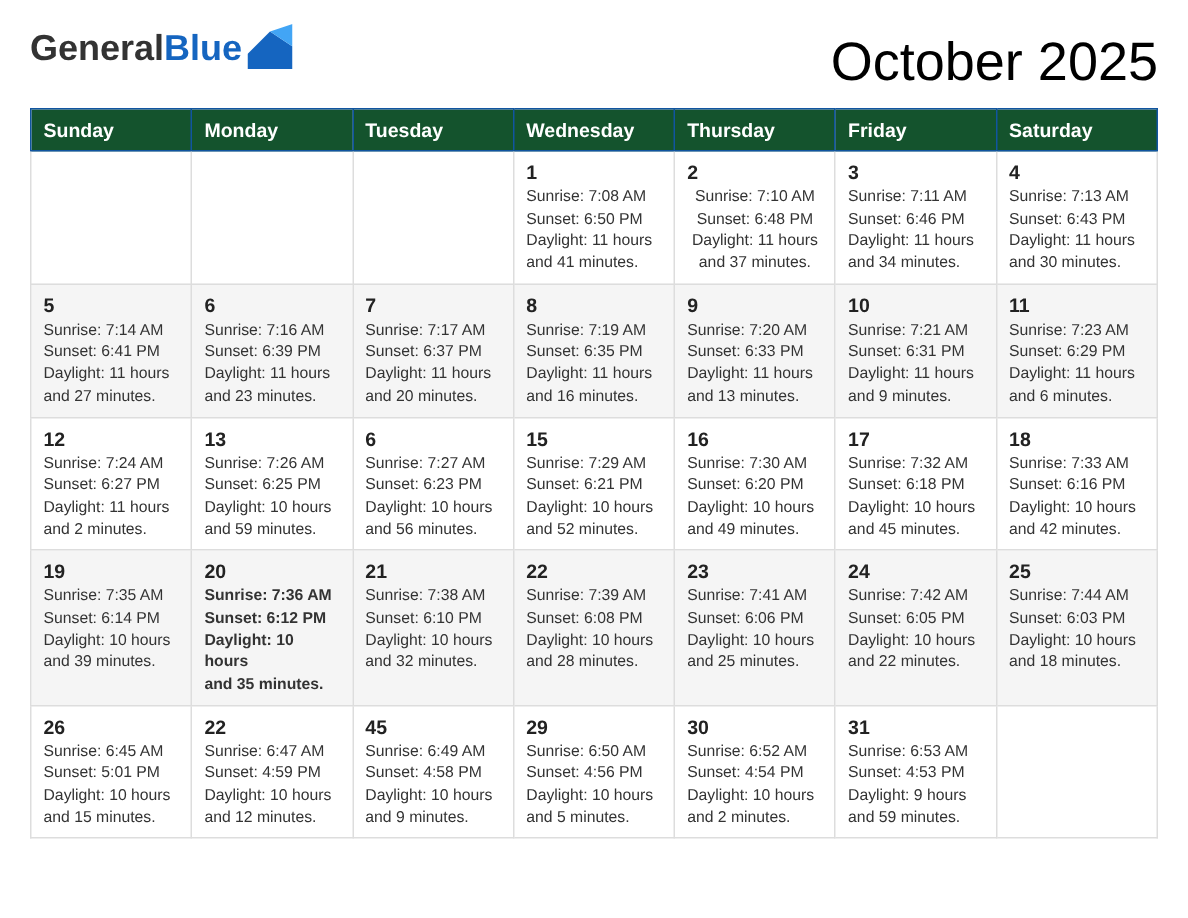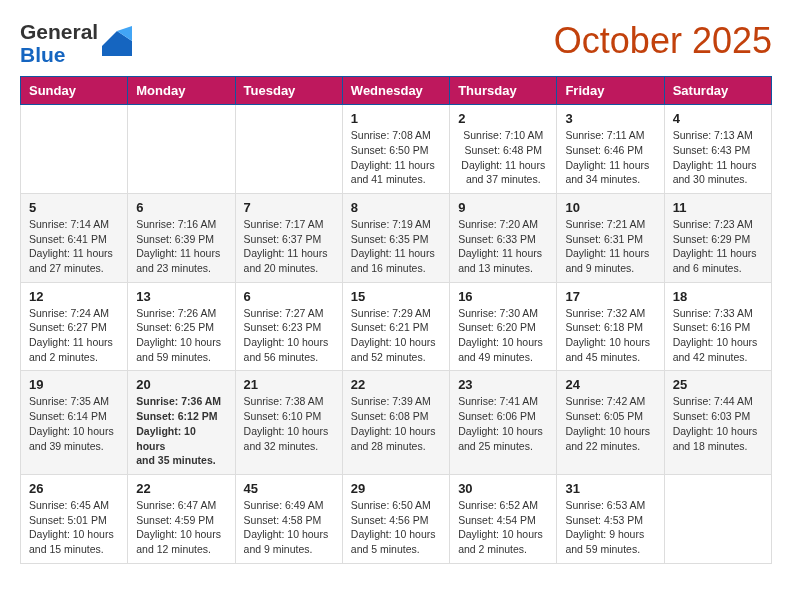--- a/index.html
+++ b/index.html
@@ -15,52 +15,52 @@
       justify-content: space-between;
       align-items: flex-start;
       margin-bottom: 10px;
     }
     .logo {
       display: flex;
       align-items: center;
     }
     .logo-text {
       display: flex;
-      flex-direction: column;
-      font-size: 21px;
+      flex-direction: row;
+      font-size: 24px;
       font-weight: bold;
       line-height: 1.1;
     }
     .logo-general { color: #333; }
     .logo-blue { color: #1565c0; }
     .logo-icon {
       width: 30px;
       height: 30px;
       margin-left: 4px;
       margin-top: -4px;
     }
     .title-block {
       text-align: right;
     }
     .month-title {
       font-size: 36px;
       font-weight: normal;
-      color: #c2410c;
+      color: #000000;
     }
     .location {
       font-size: 16px;
       color: #444;
     }
     .calendar {
       width: 100%;
       border-collapse: collapse;
       border: 1px solid #ccc;
     }
     .calendar th {
-      background-color: #be185d;
+      background-color: #14532d;
       color: #fff;
       text-align: left;
       padding: 6px 8px;
       font-size: 13px;
       font-weight: bold;
       border: 1px solid #1155a0;
     }
     .calendar td {
       vertical-align: top;
       padding: 6px 8px;

